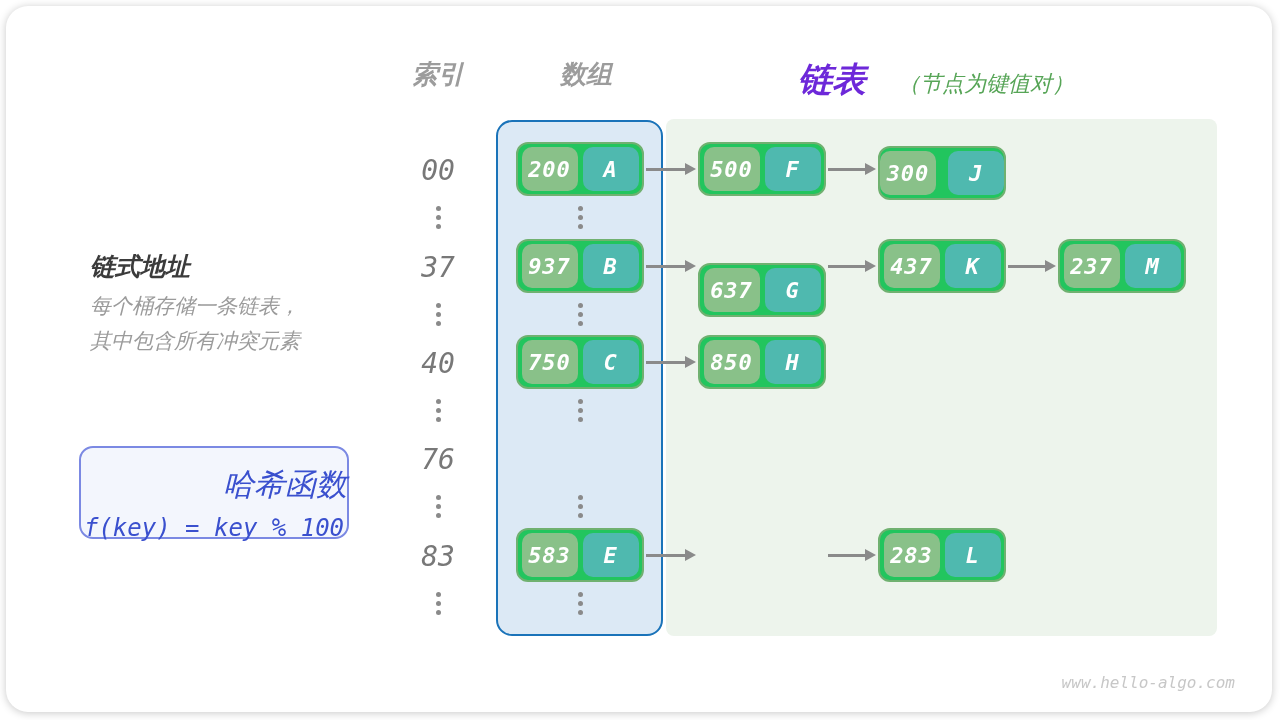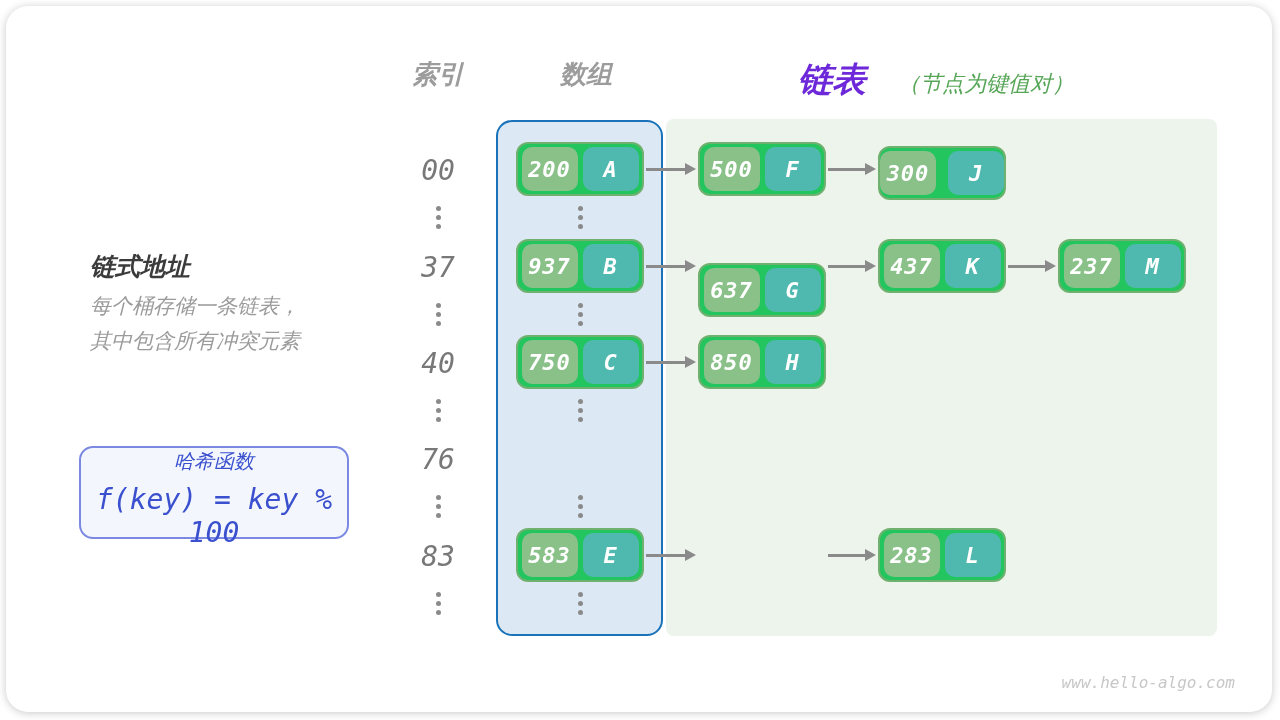--- a/index.html
+++ b/index.html
@@ -12,22 +12,22 @@
   .hdr-array{left:530px;width:100px;}
   .hdr-list{left:792px;top:51px;text-align:left;color:#57a557;}
   .hdr-list-main{font-size:34px;font-weight:700;color:#6d28d9;}
   .hdr-list-note{font-size:22px;font-weight:400;color:#57a557;margin-left:32px;}
   
   .left-title{position:absolute;left:84px;top:228px;font-size:25px;font-weight:700;color:#3b3b3b;margin-top:16px;}
   .left-desc{position:absolute;left:84px;top:282px;font-size:21px;line-height:35px;color:#9b9b9b;}
   
   .hash-box{position:absolute;left:73px;top:440px;width:270px;height:93px;box-sizing:border-box;
             background:#f3f6fd;border:2px solid #7b89e3;border-radius:14px;text-align:center;}
-  .hash-title{margin-top:0;font-size:20px;color:#3a50ce;}
-  .hash-formula{margin-top:8px;font-size:28px;color:#3a50ce;font-family:"DejaVu Sans Mono",monospace;}
+  .hash-title{margin-top:16px;font-size:31px;color:#3a50ce;text-align:right;}
+  .hash-formula{margin-top:8px;font-size:24px;color:#3a50ce;font-family:"DejaVu Sans Mono",monospace;}
   
   .array-region{position:absolute;left:490px;top:114px;width:167px;height:516px;box-sizing:border-box;
                 background:#dce9f5;border:2.5px solid #1a73b9;border-radius:16px;z-index:1;}
   .list-region{position:absolute;left:660px;top:113px;width:551px;height:517px;background:#edf4ec;
                border-radius:8px;z-index:0;}
   #diagram{position:absolute;left:0;top:0;width:100%;height:100%;z-index:2;}
   
   .idx-label{position:absolute;width:100px;text-align:center;font-family:"DejaVu Sans Mono",monospace;
              font-size:28px;color:#787878;}
   .node{position:absolute;width:128px;height:54px;box-sizing:border-box;background:#22c55e;

